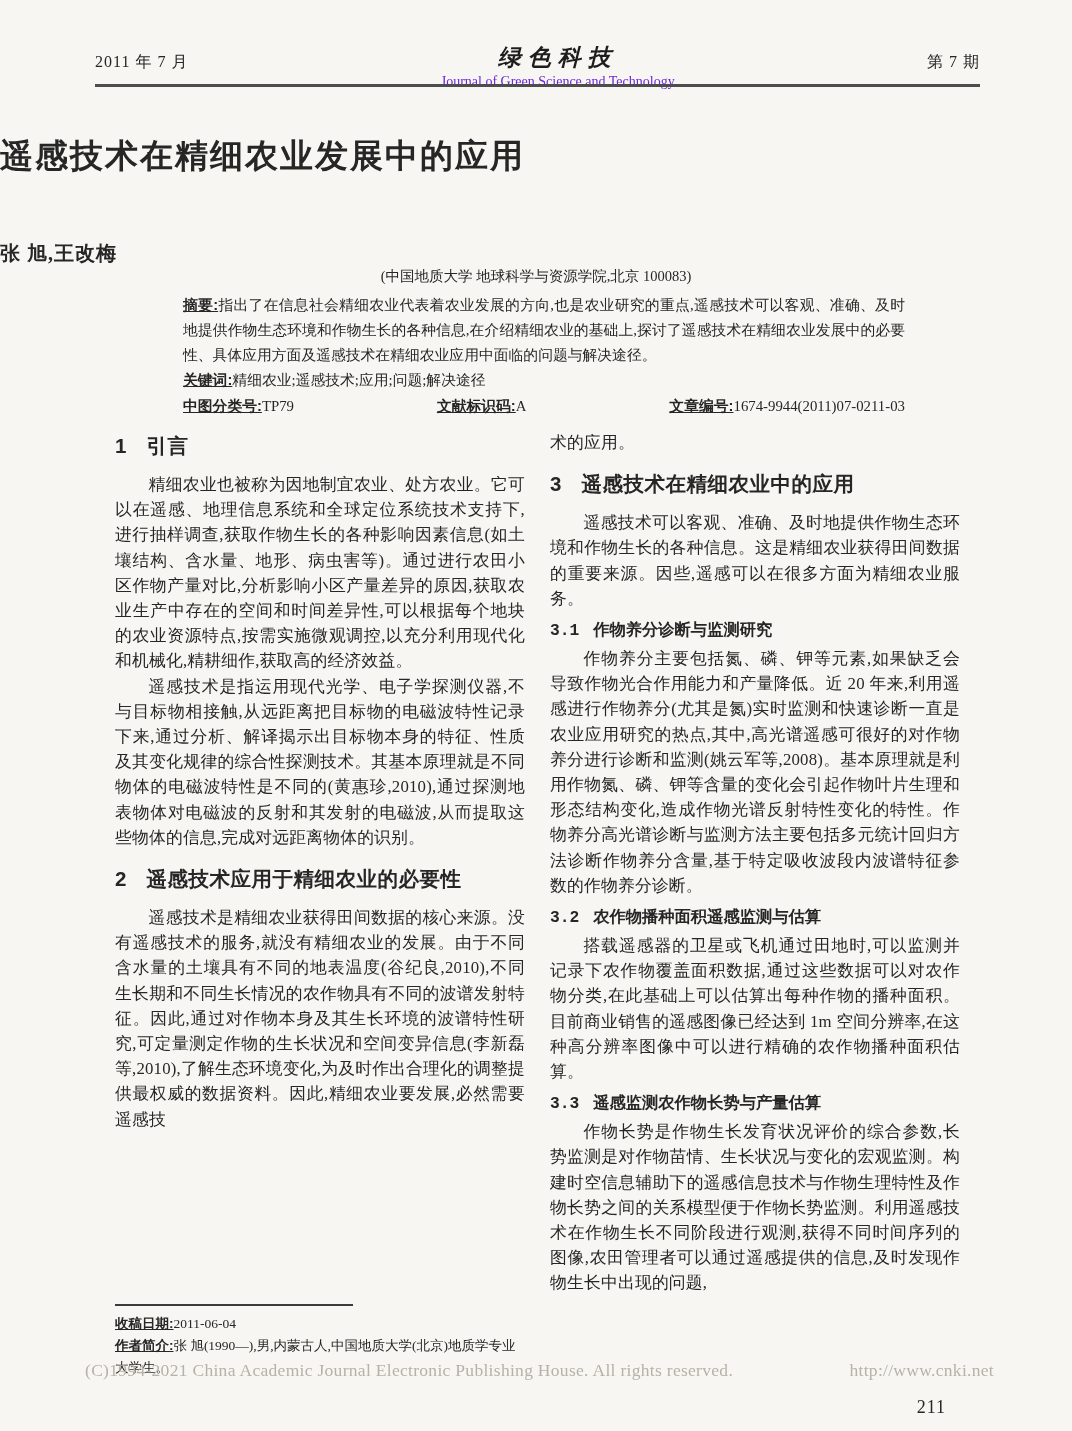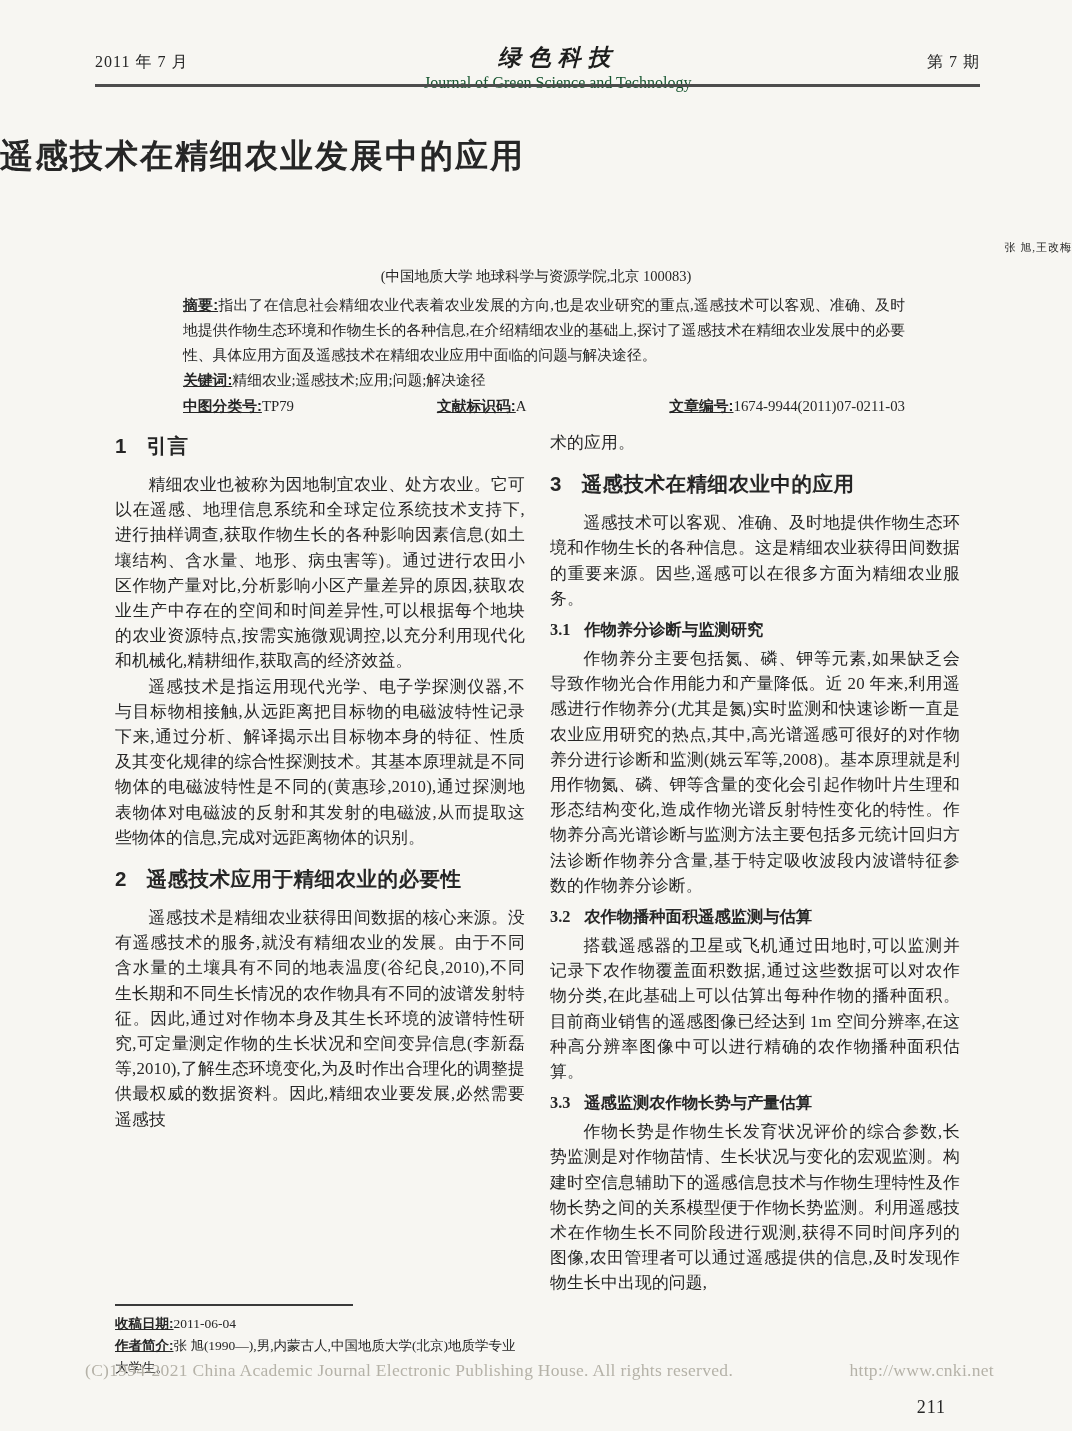--- a/index.html
+++ b/index.html
@@ -7,44 +7,44 @@
     position:relative; width:1072px; height:1431px; margin:0 auto;
     background:#f7f6f2; color:#262626; overflow:hidden;
     font-family:"Liberation Serif", serif;
   }
   
   .hdr { position:absolute; top:42px; left:95px; width:885px; display:flex; justify-content:space-between; align-items:flex-start; }
   .hdr-date { font-size:16px; padding-top:10px; letter-spacing:1px; }
   .hdr-issue { font-size:16px; padding-top:10px; letter-spacing:1px; }
   .jblock { text-align:center; }
   .jcn { font-size:23px; font-weight:bold; font-style:italic; letter-spacing:7px; color:#1d1d1d; }
-  .jen { font-size:16px; color:#14532d; margin-top:1px; }
+  .jen { font-size:14px; color:#6d28d9; margin-top:1px; }
   .hdr-rule { position:absolute; top:84px; left:95px; width:885px; height:3px; background:#4d4d4d; }
   
   .atitle {
     position:absolute; top:134px; left:0; width:100%; text-align:left;
     font-family:"Liberation Sans", sans-serif; font-weight:700;
     font-size:33px; letter-spacing:2px; margin:0;
   }
-  .authors { position:absolute; top:240px; left:0; width:100%; text-align:right; font-size:11px; letter-spacing:1px; }
+  .authors { position:absolute; top:240px; left:0; width:100%; text-align:left; font-size:20px; letter-spacing:1px;font-weight:bold; }
   .affil { position:absolute; top:267px; left:0; width:100%; text-align:center; font-size:14.5px; }
   
   .abs { position:absolute; top:293px; left:183px; width:722px; font-size:14.8px; line-height:25px; text-align:justify; }
   .abs p { margin:0; }
   .lbl { font-family:"Liberation Sans", sans-serif; font-weight:700;text-decoration:underline; }
   .meta-row { display:flex; justify-content:space-between; margin-top:1px; font-size:14.8px; }
   
   .columns { position:absolute; top:430px; left:115px; width:845px; bottom:48px; display:flex; gap:25px; }
   .col { width:410px; position:relative; }
   .body { font-size:16.8px; line-height:25.2px; text-align:justify; text-indent:2em; margin:0; letter-spacing:0.2px; }
   .no-indent { text-indent:0; }
   h2.sec { font-family:"Liberation Sans", sans-serif; font-size:20.5px; font-weight:700; margin:15px 0 12px 0; letter-spacing:0.5px; }
   h2.sec.first { margin-top:2px; }
   h2.sec .num { margin-right:0.95em; }
-  h3.subsec { font-family:Liberation Serif, serif; font-size:16.3px; font-weight:700; margin:8px 0 5px 0; }
+  h3.subsec { font-family:Liberation Mono, monospace; font-size:16.3px; font-weight:700; margin:8px 0 5px 0; }
   h3.subsec .num { margin-right:0.85em; }
   
   .footnote { position:absolute; bottom:4px; left:0; right:0; font-size:13.5px; line-height:22px; }
   .footnote-rule { width:238px; height:0; border-top:2px solid #3a3a3a; margin-bottom:7px; }
   .footnote p { margin:0; }
   
   .watermark {
     position:absolute; top:1360px; left:85px; right:78px;
     display:flex; justify-content:space-between;
     color:#b5b2a8; font-size:17.5px; letter-spacing:0.3px; pointer-events:none;

